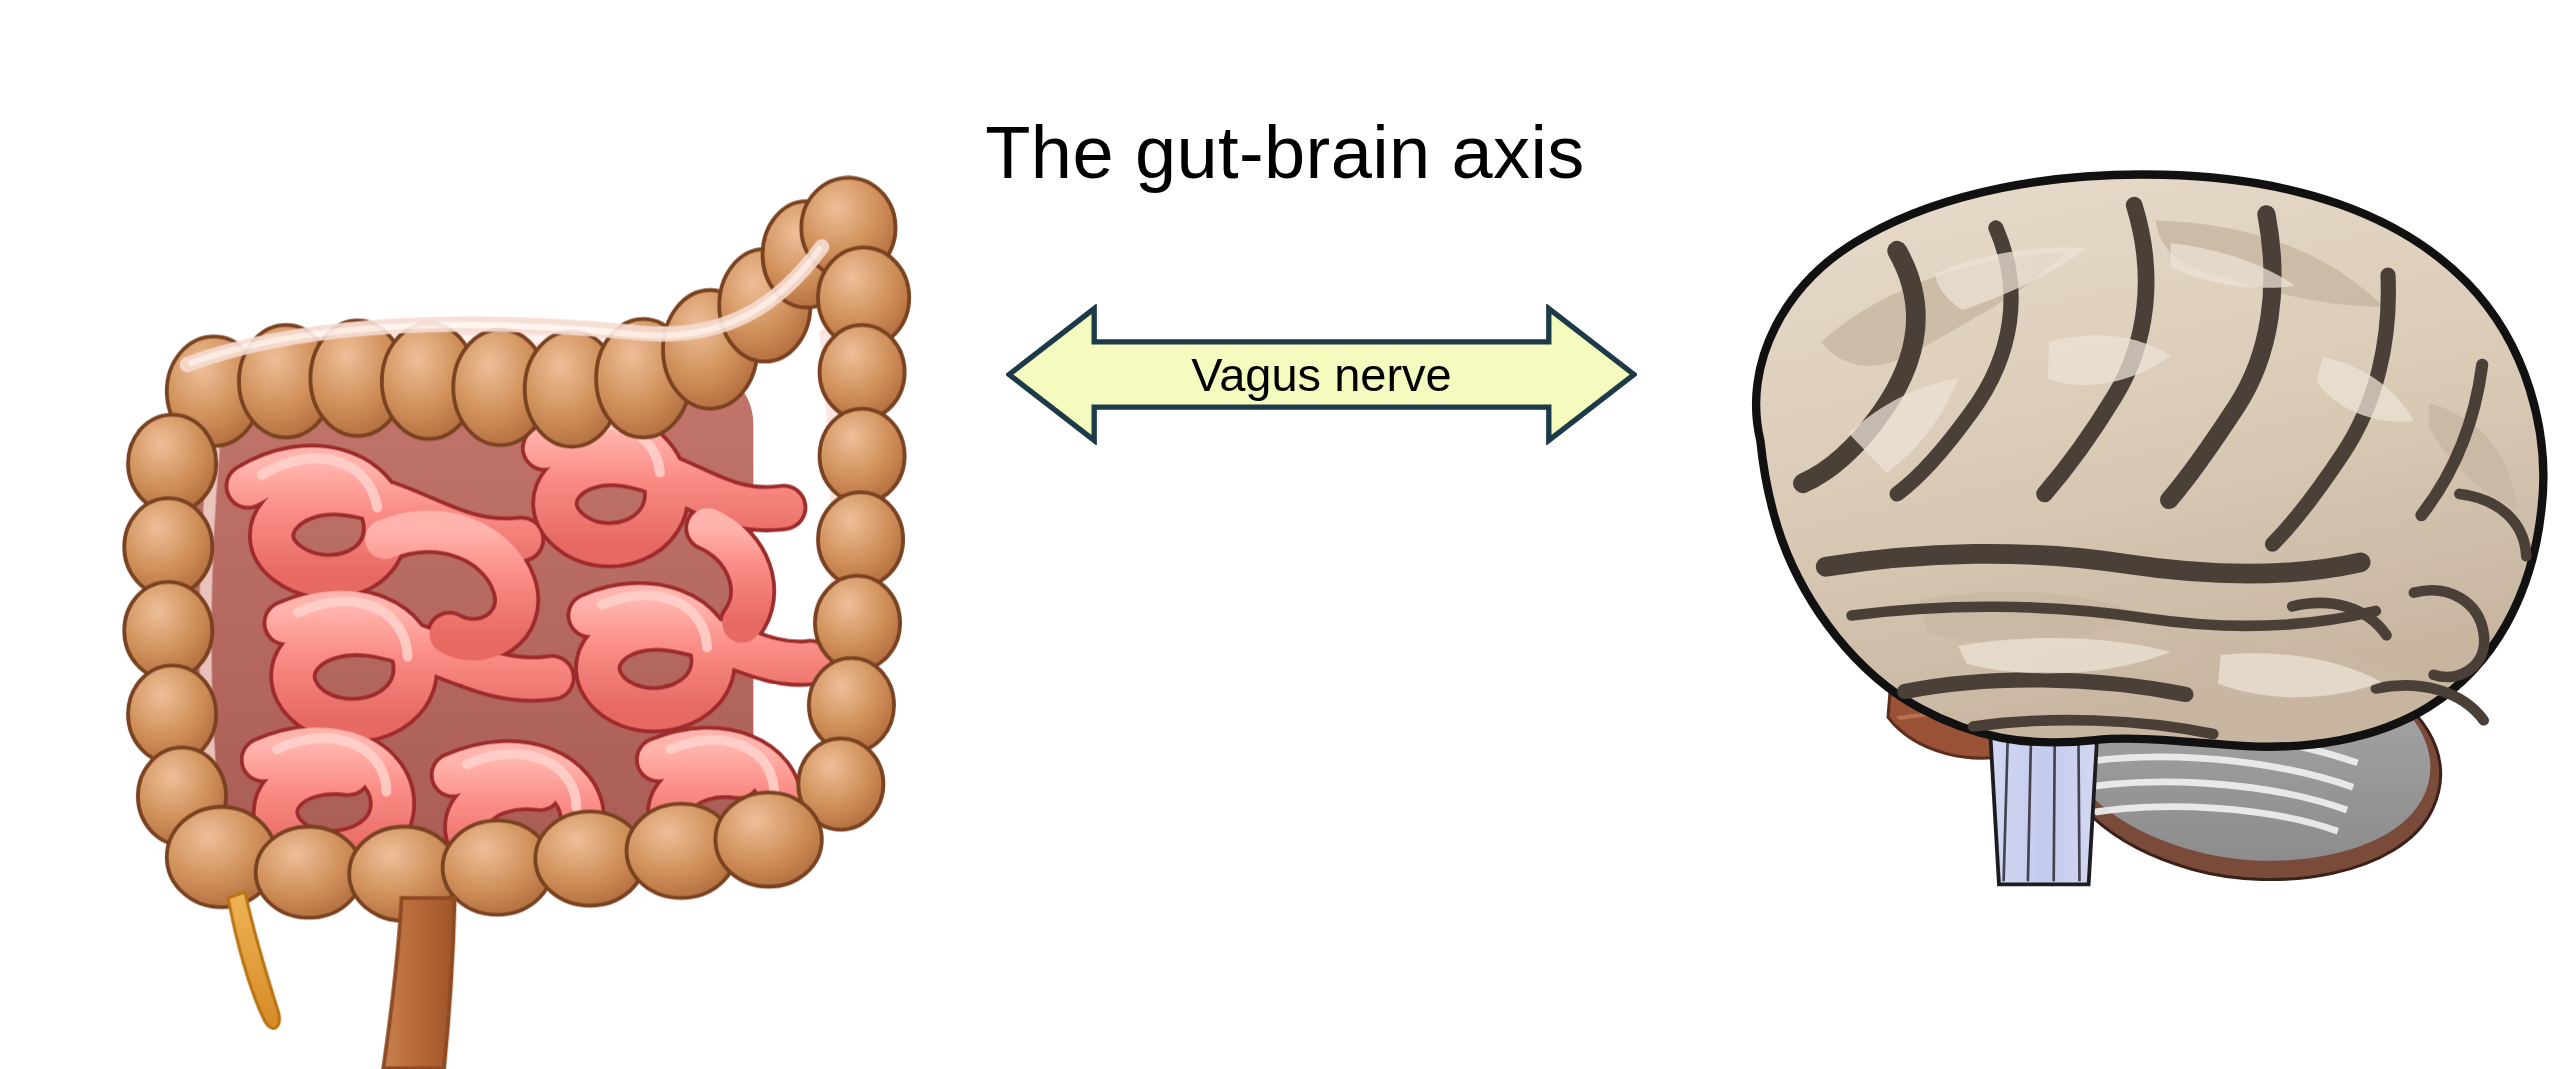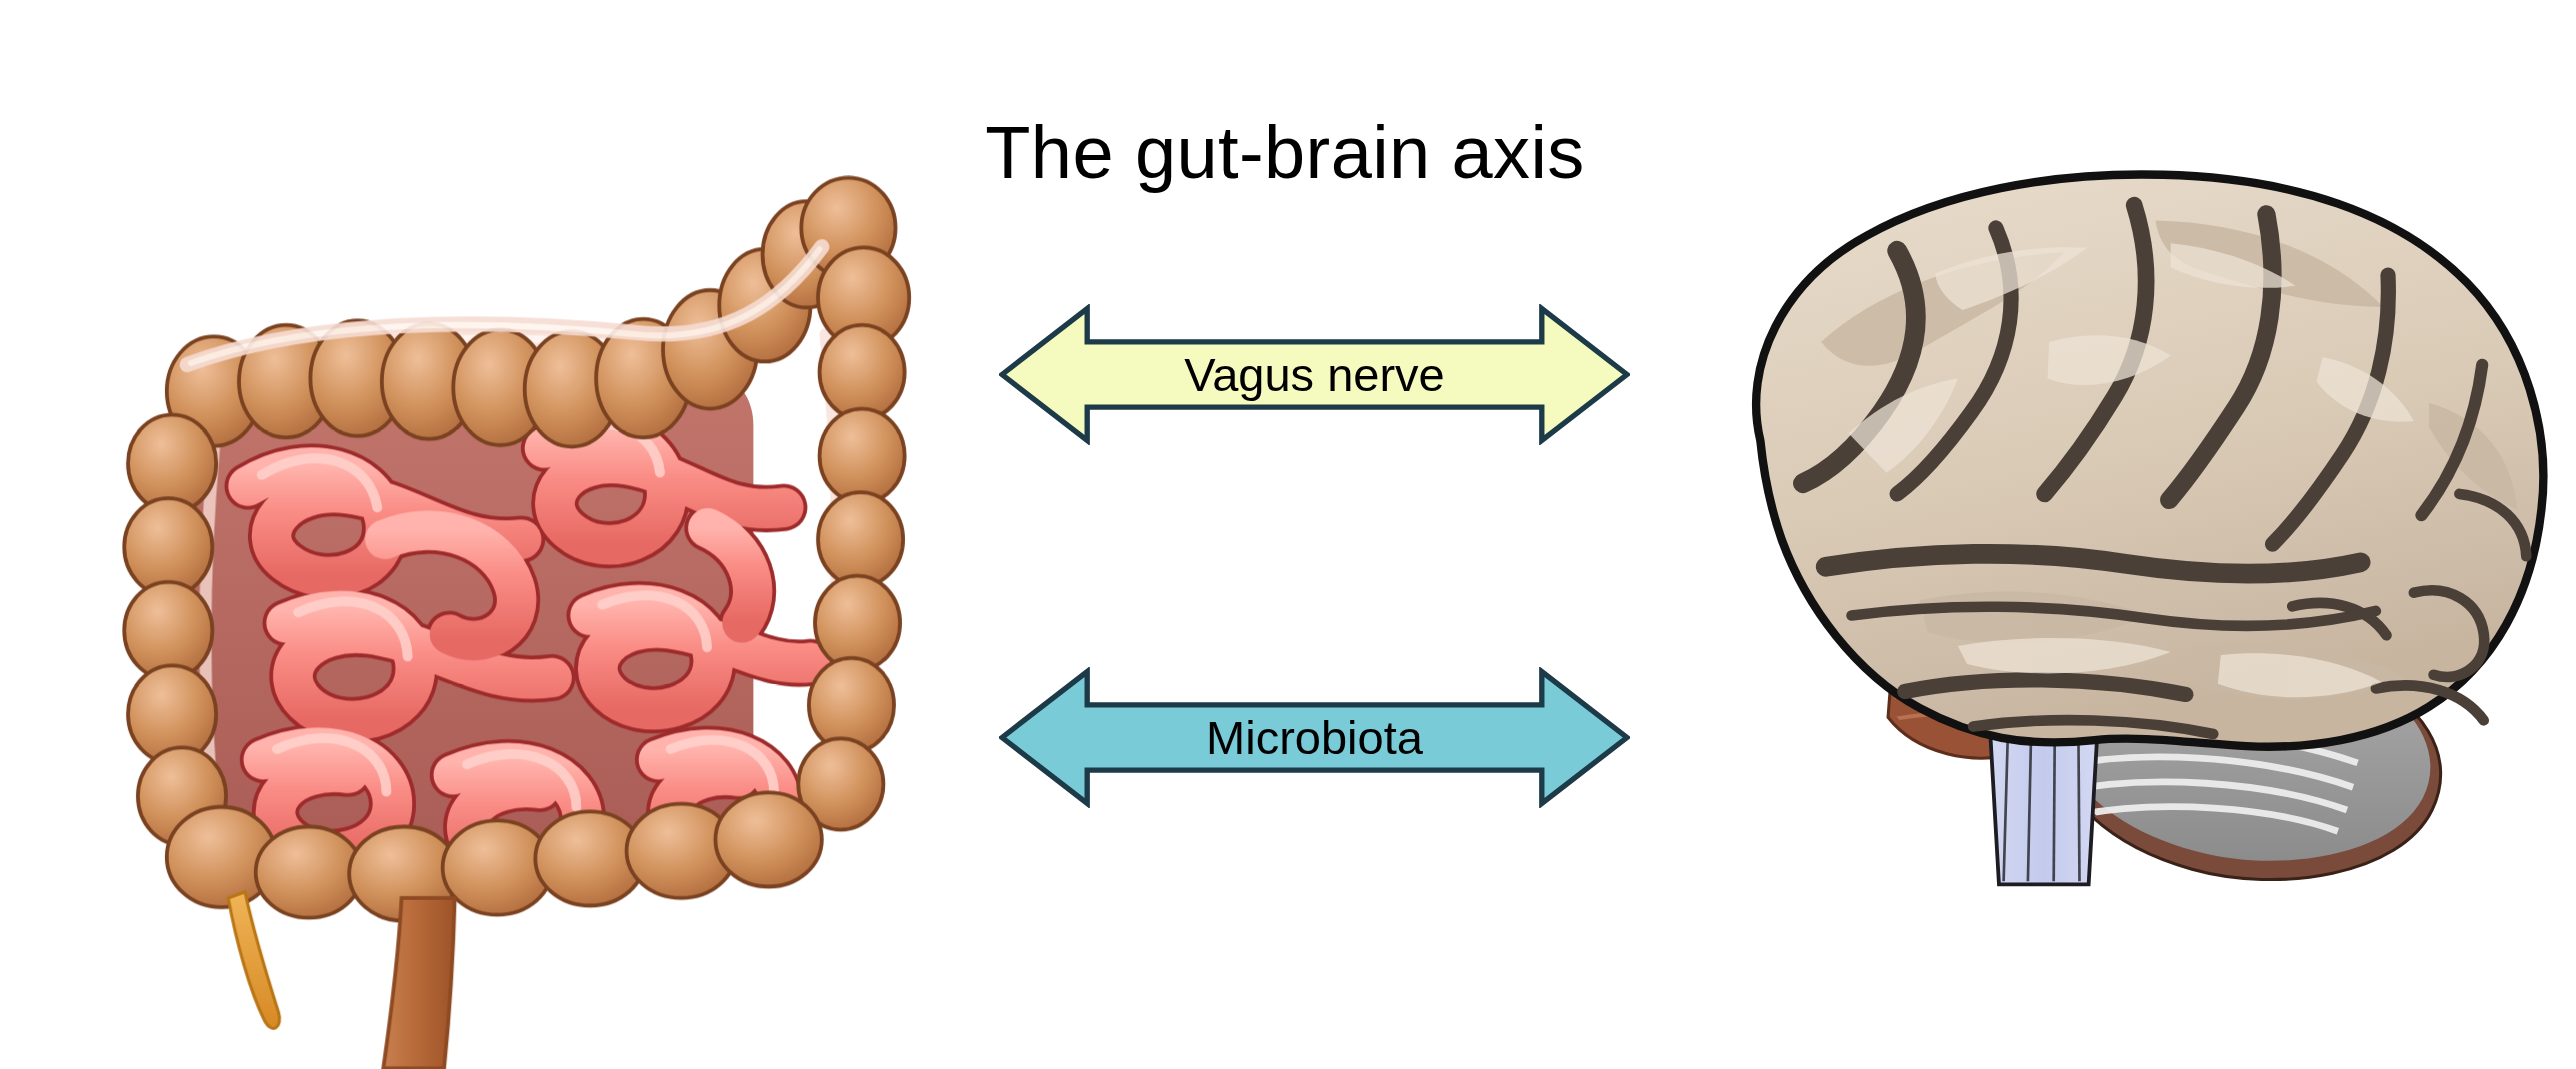--- a/index.html
+++ b/index.html
@@ -27,21 +27,21 @@
   
   #title span{display:inline-block;transform:translateX(-15px);}
 
   
   #gut-figure{position:absolute;left:46px;top:91px;width:874px;height:978px;}
   #brain-figure{position:absolute;left:1657px;top:114px;width:897px;height:851px;}
   #gut-figure svg,#brain-figure svg{display:block;width:100%;height:100%;}
 
   
   #arrows{position:absolute;left:979px;top:304px;width:631px;height:699px;}
-  .arrow-row{position:absolute;left:8px;width:631px;height:141px;text-decoration:underline;}
+  .arrow-row{position:absolute;left:15px;width:631px;height:141px;text-decoration:underline;}
   .arrow-row svg{position:absolute;left:0;top:0;width:631px;height:141px;display:block;}
   .arrow-label{
     position:absolute;left:0;top:0;width:631px;height:141px;
     display:flex;align-items:center;justify-content:center;
     font-size:47px;color:#000000;white-space:nowrap;
     pointer-events:none;
   }
   .r0{top:0px;}
   .r1{top:182px;}
   .r2{top:363px;}
@@ -209,26 +209,20 @@
   <div id="arrows">
 
     <div class="arrow-row r0">
       <svg viewBox="0 0 830 186" xmlns="http://www.w3.org/2000/svg" preserveAspectRatio="none">
         <polygon points="4,93 116,6 116,50 714,50 714,6 826,93 714,180 714,136 116,136 116,180" fill="#F5FBBE" stroke="#1C3A47" stroke-width="7" stroke-linejoin="miter"></polygon>
       </svg>
       <div class="arrow-label">Vagus nerve</div>
     </div>
 
 
-    <div class="arrow-row r2">
-      <svg viewBox="0 0 830 186" xmlns="http://www.w3.org/2000/svg" preserveAspectRatio="none">
-        <polygon points="4,93 116,6 116,50 714,50 714,6 826,93 714,180 714,136 116,136 116,180" fill="#79CBD8" stroke="#1C3A47" stroke-width="7" stroke-linejoin="miter"></polygon>
-      </svg>
-      <div class="arrow-label">Microbiota</div>
-    </div>
 
 
   </div>
 
   <div id="brain-figure">
     <svg viewBox="0 0 1180 1120" xmlns="http://www.w3.org/2000/svg">
       <defs>
         <linearGradient id="cortexG" x1="0" y1="0" x2="0.3" y2="1">
           <stop offset="0%" stop-color="#E8DCCB"></stop>
           <stop offset="55%" stop-color="#DACBB7"></stop>

